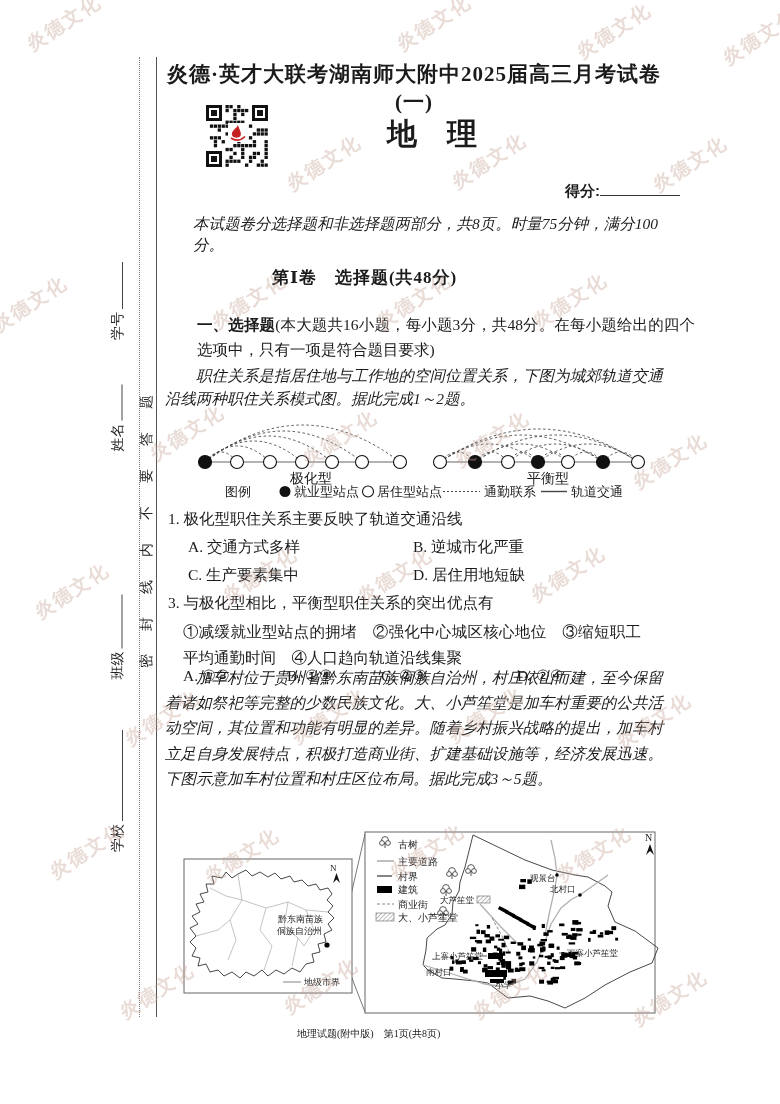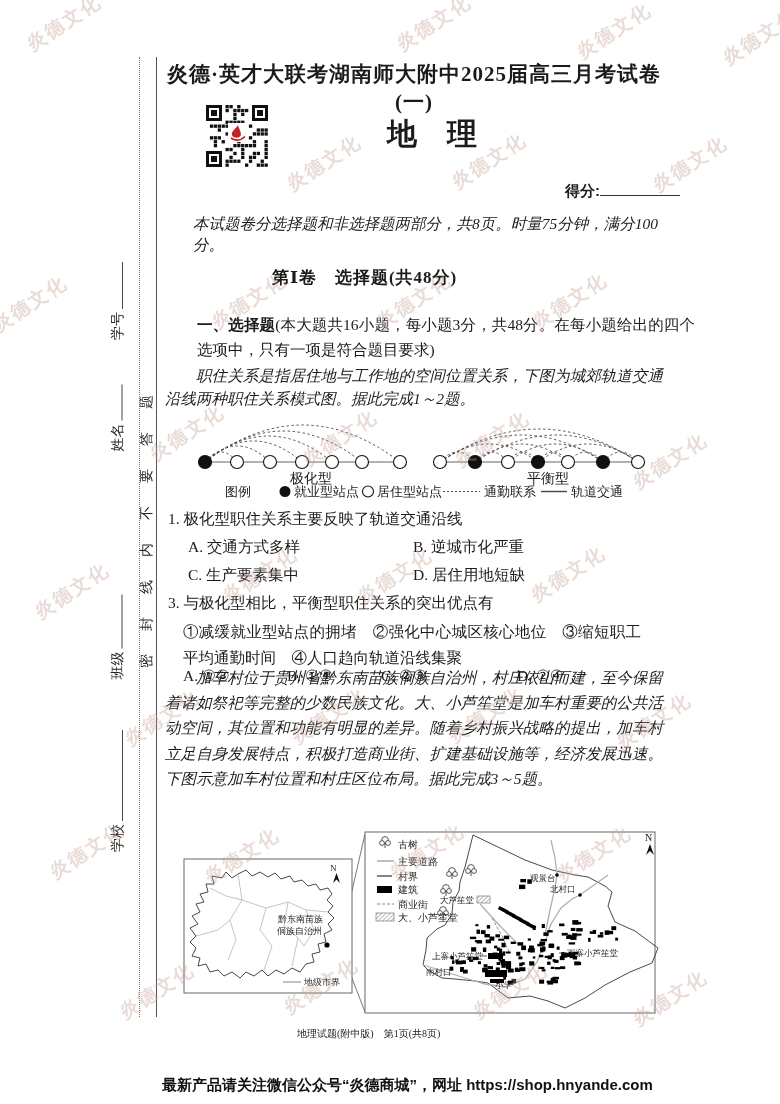--- a/index.html
+++ b/index.html
@@ -510,21 +510,20 @@
         <rect x="196" y="83" width="18" height="8" fill="url(#hatch)" stroke="#666" stroke-width="0.6"></rect>
         <text x="218" y="91" class="t10">大、小芦笙堂</text>
       </g>
 
       <text x="465" y="11" class="t10">N</text>
       <path d="M466,25 l4,-11 4,11 -4,-4 z" fill="#111"></path>
     </g>
   </svg>
 
   <div class="abs footer">地理试题(附中版)　第1页(共8页)</div>
-  <div class="abs promo">最新产品请关注微信公众号“炎德商城”，网址 https://shop.hnyande.com</div>
 
 <div class="wm" style="left: 22px; top: 10px;">炎德文化</div>
     <div class="wm" style="left: 392px; top: 10px;">炎德文化</div>
     <div class="wm" style="left: 572px; top: 18px;">炎德文化</div>
     <div class="wm" style="left: 718px; top: 24px;">炎德文化</div>
     <div class="wm" style="left: 282px; top: 150px;">炎德文化</div>
     <div class="wm" style="left: 447px; top: 148px;">炎德文化</div>
     <div class="wm" style="left: 648px; top: 151px;">炎德文化</div>
     <div class="wm" style="left: -12px; top: 291px;">炎德文化</div>
     <div class="wm" style="left: 207px; top: 288px;">炎德文化</div>

